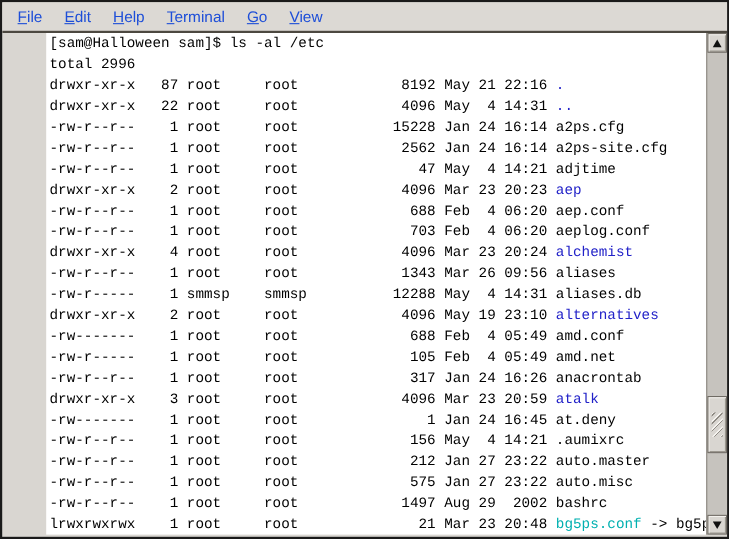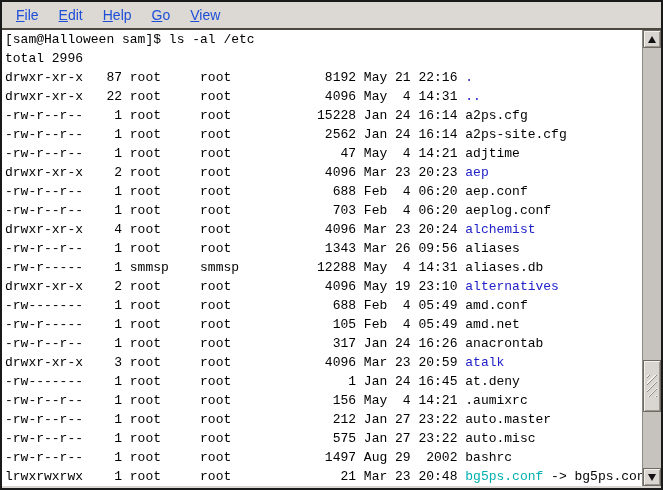--- a/index.html
+++ b/index.html
@@ -17,21 +17,21 @@
     background:#dcd9d4;
     border-bottom:2px solid #4c4840;
   }
   .menu-item {
     display:inline-block;
     padding:3px 10px;
     font-size:14px; color:#1d4ed8;
     cursor:default;
   }
   .menu-item::first-letter { text-decoration:underline; }
-  .body { display:flex; height:456px; }
+  .body { display:flex; height:456px;padding-left:40px; }
   .terminal {
     flex:1; min-width:0;
     background:#ffffff; color:#000000;
     overflow:hidden;
     padding-left:3px;
     font-family:"Liberation Mono","DejaVu Sans Mono",monospace;
     font-size:13px; line-height:19px;
     white-space:pre;
   }
   .term-line { height:19px; }
@@ -78,20 +78,21 @@
   }
 </style>
 </head>
 <body>
 
 <div class="window">
   <div class="menubar">
       <div class="menu-item">File</div>
       <div class="menu-item">Edit</div>
       <div class="menu-item">Help</div>
+      <div class="menu-item">Terminal</div>
       <div class="menu-item">Go</div>
       <div class="menu-item">View</div>
     </div>
   <div class="body">
     <div class="terminal"><div class="term-line"><span>[sam@Halloween sam]$ ls -al /etc</span></div><div class="term-line"><span>total 2996</span></div><div class="term-line"><span>drwxr-xr-x   87 root     root            8192 May 21 22:16 </span><span class="seg-dir">.</span></div><div class="term-line"><span>drwxr-xr-x   22 root     root            4096 May  4 14:31 </span><span class="seg-dir">..</span></div><div class="term-line"><span>-rw-r--r--    1 root     root           15228 Jan 24 16:14 a2ps.cfg</span></div><div class="term-line"><span>-rw-r--r--    1 root     root            2562 Jan 24 16:14 a2ps-site.cfg</span></div><div class="term-line"><span>-rw-r--r--    1 root     root              47 May  4 14:21 adjtime</span></div><div class="term-line"><span>drwxr-xr-x    2 root     root            4096 Mar 23 20:23 </span><span class="seg-dir">aep</span></div><div class="term-line"><span>-rw-r--r--    1 root     root             688 Feb  4 06:20 aep.conf</span></div><div class="term-line"><span>-rw-r--r--    1 root     root             703 Feb  4 06:20 aeplog.conf</span></div><div class="term-line"><span>drwxr-xr-x    4 root     root            4096 Mar 23 20:24 </span><span class="seg-dir">alchemist</span></div><div class="term-line"><span>-rw-r--r--    1 root     root            1343 Mar 26 09:56 aliases</span></div><div class="term-line"><span>-rw-r-----    1 smmsp    smmsp          12288 May  4 14:31 aliases.db</span></div><div class="term-line"><span>drwxr-xr-x    2 root     root            4096 May 19 23:10 </span><span class="seg-dir">alternatives</span></div><div class="term-line"><span>-rw-------    1 root     root             688 Feb  4 05:49 amd.conf</span></div><div class="term-line"><span>-rw-r-----    1 root     root             105 Feb  4 05:49 amd.net</span></div><div class="term-line"><span>-rw-r--r--    1 root     root             317 Jan 24 16:26 anacrontab</span></div><div class="term-line"><span>drwxr-xr-x    3 root     root            4096 Mar 23 20:59 </span><span class="seg-dir">atalk</span></div><div class="term-line"><span>-rw-------    1 root     root               1 Jan 24 16:45 at.deny</span></div><div class="term-line"><span>-rw-r--r--    1 root     root             156 May  4 14:21 .aumixrc</span></div><div class="term-line"><span>-rw-r--r--    1 root     root             212 Jan 27 23:22 auto.master</span></div><div class="term-line"><span>-rw-r--r--    1 root     root             575 Jan 27 23:22 auto.misc</span></div><div class="term-line"><span>-rw-r--r--    1 root     root            1497 Aug 29  2002 bashrc</span></div><div class="term-line"><span>lrwxrwxrwx    1 root     root              21 Mar 23 20:48 </span><span class="seg-symlink">bg5ps.conf</span><span> -&gt; bg5ps.conf</span></div></div>
     <div class="scrollbar">
       <div class="sb-btn">
         <div class="arrow-up"></div>
       </div>
       <div class="sb-trough">

